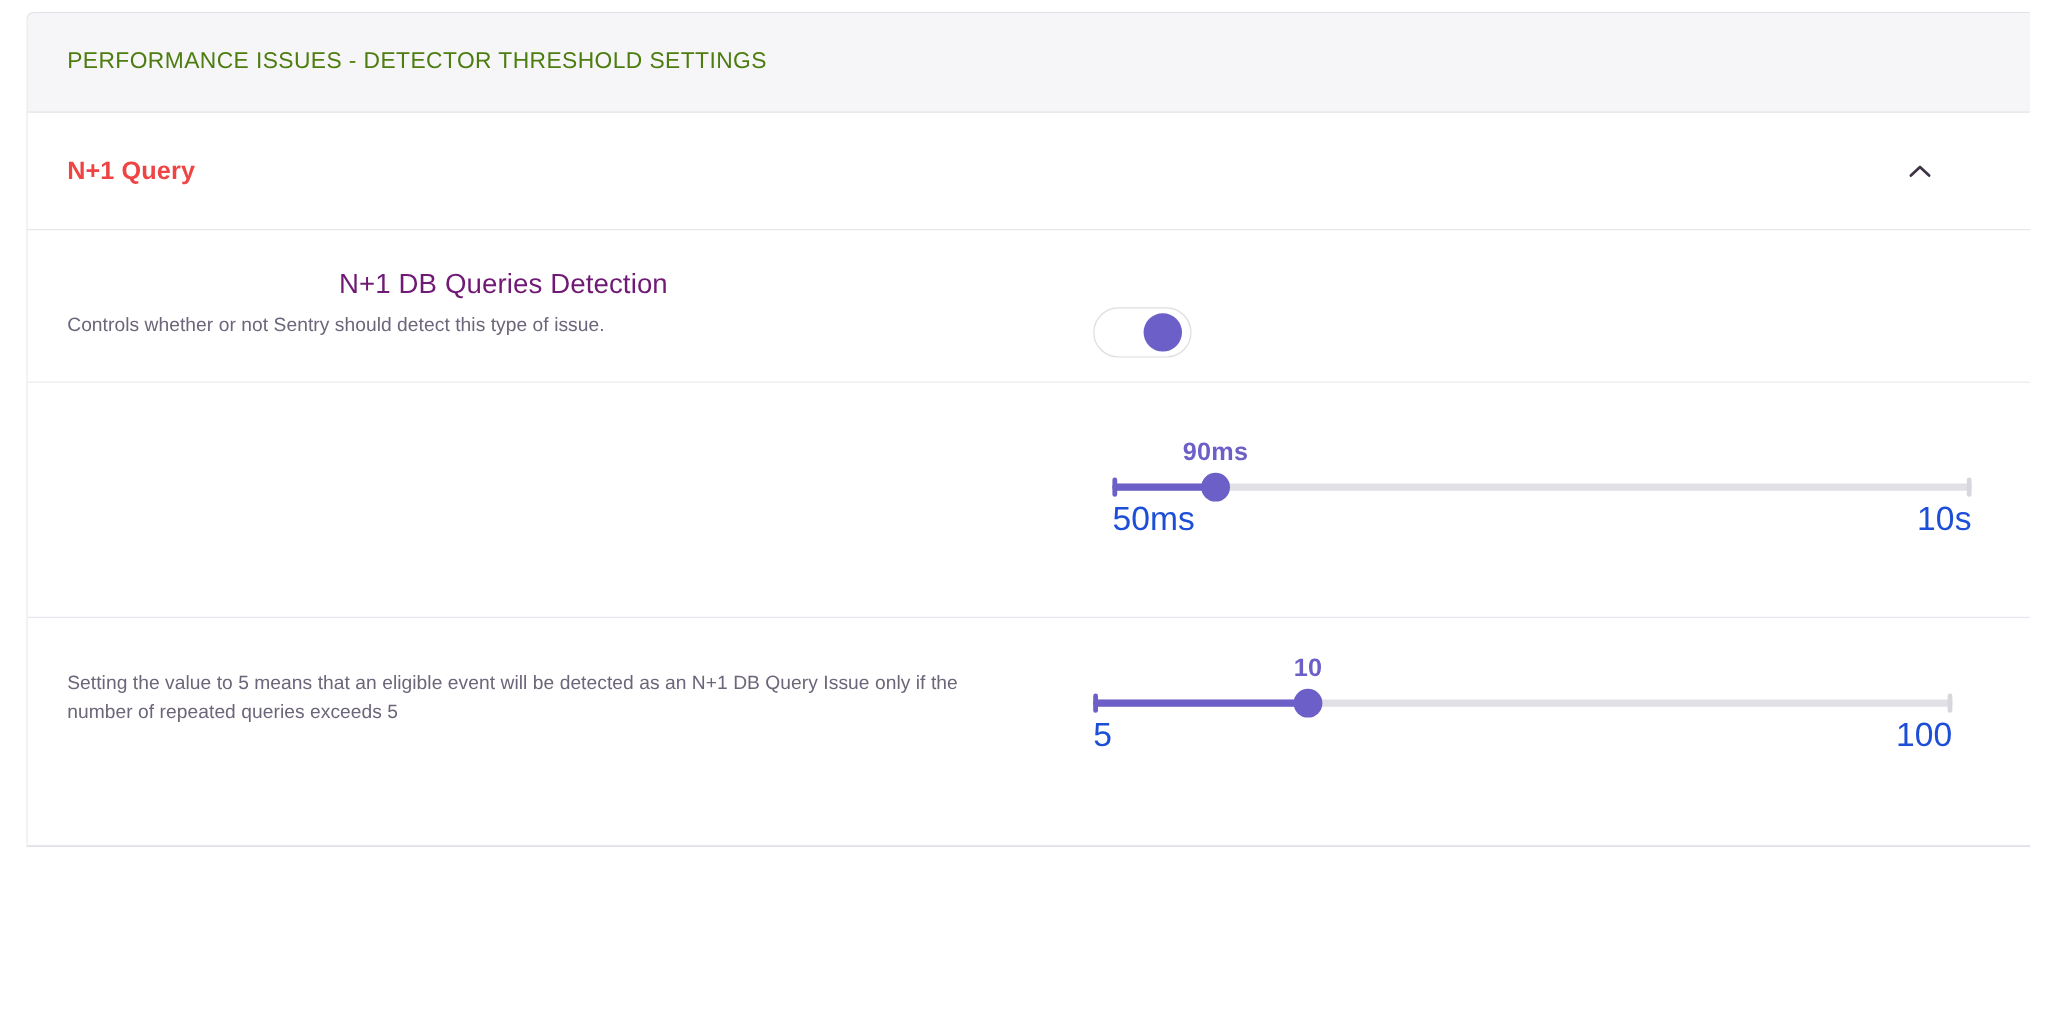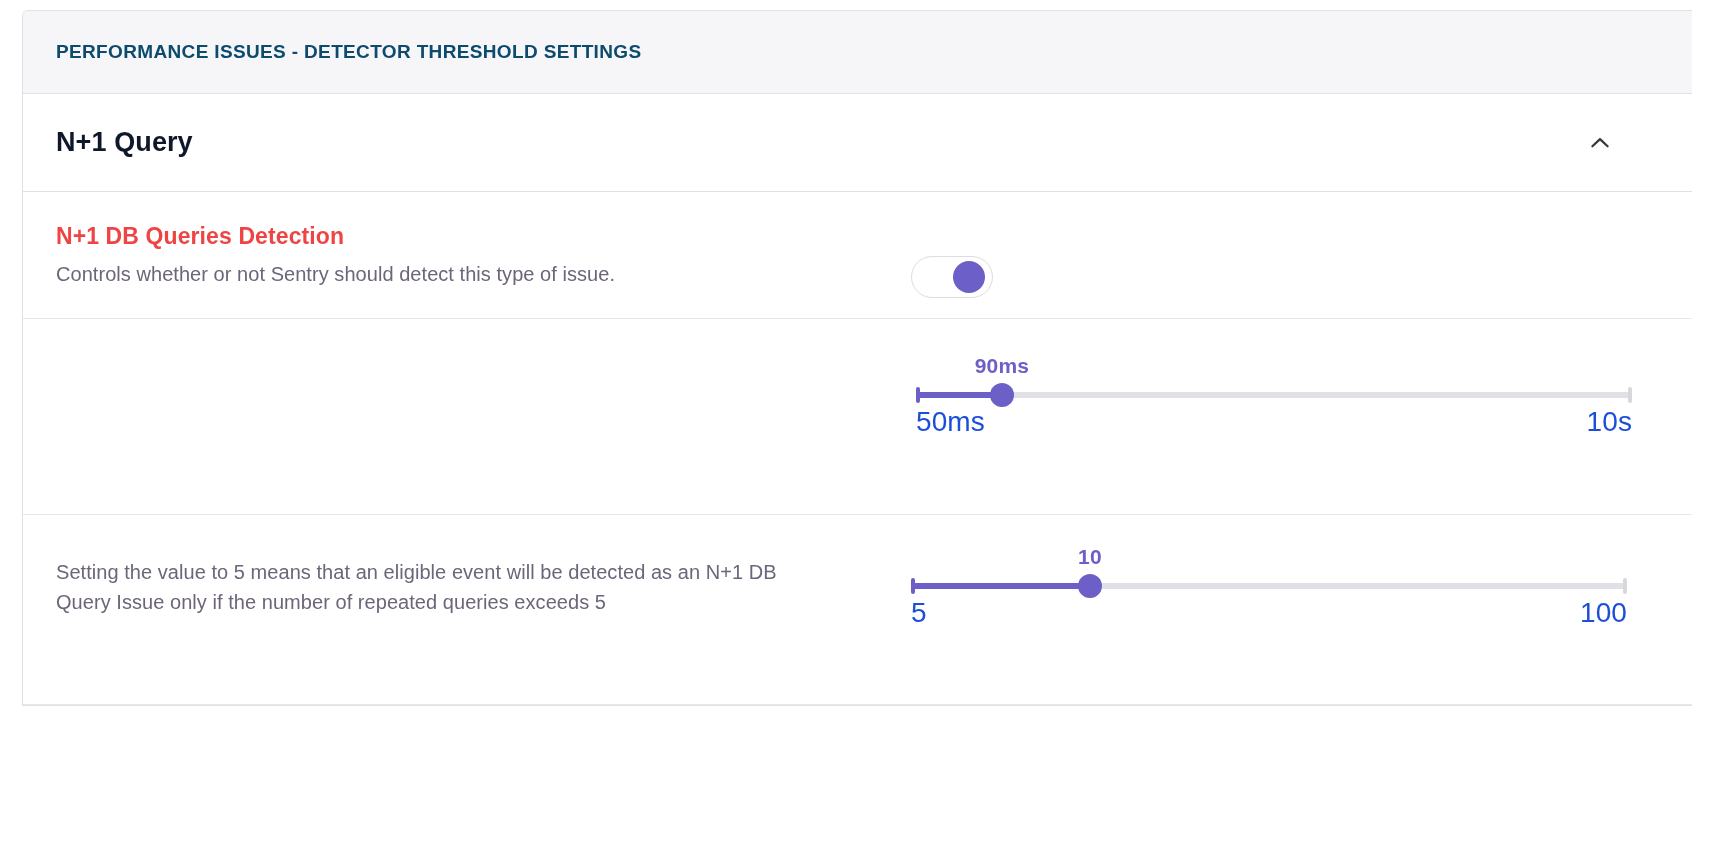--- a/index.html
+++ b/index.html
@@ -41,46 +41,46 @@
     background: #f6f6f9;
     border-bottom: 1px solid #e1e0e7;
     height: 83px;
     display: flex;
     align-items: center;
     padding: 0 0 0 33px;
     box-sizing: border-box;
   }
   .panel-header-title {
     font-size: 19px;
-    font-weight: 700;
+    font-weight: 400;
     letter-spacing: 0.35px;
-    color: #0c4a6e;
+    color: #4d7c0f;
     text-transform: uppercase;
     font-family: "Liberation Sans", sans-serif;
   }
 
   
   .group-header {
     height: 98px;
     display: flex;
     align-items: center;
     justify-content: space-between;
     padding: 0 55px 0 33px;
     border-bottom: 1px solid #e1e0e7;
     background: #ffffff;
     box-sizing: border-box;
     cursor: pointer;
   }
   .group-header.last {
     border-bottom: none;
   }
   .group-title {
-    font-size: 27px;
+    font-size: 21px;
     font-weight: 700;
-    color: #0f172a;
+    color: #ef4444;
     letter-spacing: 0.1px;
   }
   .chev {
     width: 26px;
     height: 26px;
     display: block;
     color: #3e3446;
     flex: none;
     margin-right: 24px;
   }
@@ -93,28 +93,29 @@
     background: #ffffff;
     padding: 0;
     box-sizing: border-box;
   }
   .field-left {
     padding: 34px 0 34px 33px;
     box-sizing: border-box;
   }
   .field-label {
     font-size: 23px;
-    color: #ef4444;
+    color: #701a75;
     line-height: 1.28;
-    font-weight: 700;
+    font-weight: 400;
     letter-spacing: 0.1px;
+    text-align: center;
   }
   .field-help {
     margin-top: 9px;
-    font-size: 20px;
+    font-size: 16px;
     color: #6d6579;
     line-height: 1.48;
     letter-spacing: 0.05px;
   }
   .field-right {
     margin-left: auto;
     padding-top: 34px;
     padding-right: 55px;
     box-sizing: border-box;
   }
@@ -247,21 +248,21 @@
         <div class="field-help">Controls whether or not Sentry should detect this type of issue.</div>
       </div>
       <div class="field-right" style="padding-top:42px; padding-right:0; margin-left:0; position:absolute; left:888px;">
         <div class="switch">
           <div class="switch-knob"></div>
         </div>
       </div>
     </div>
 
     <div class="field-row row-slider row-slider-1">
-      <div class="field-right" style="position:absolute; left:888px; top:30px; padding:0; margin:5px;">
+      <div class="field-right" style="position:absolute; left:888px; top:30px; padding:0; margin:16px;">
         <div class="slider">
           <div class="slider-track"></div>
           <div class="slider-fill" style="width: 85.92px;"></div>
           <div class="slider-cap-left"></div>
           <div class="slider-cap-right"></div>
           <div class="slider-thumb" style="left: 85.92px;"></div>
           <div class="slider-value" style="left: 85.92px;">90ms</div>
           <div class="slider-minmax">
             <span class="slider-min">50ms</span>
             <span class="slider-max">10s</span>

